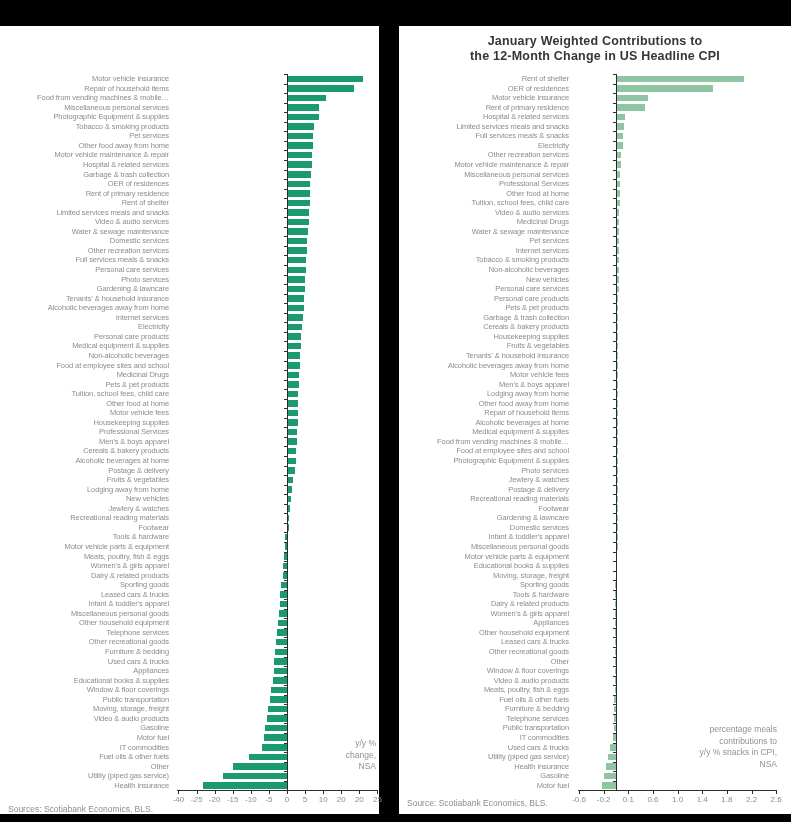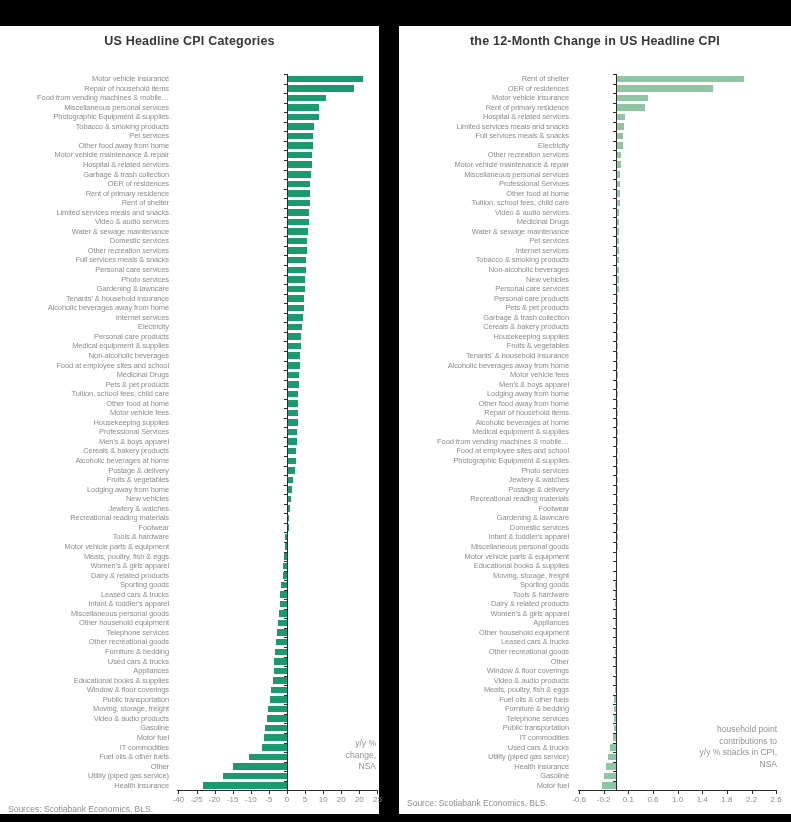--- a/index.html
+++ b/index.html
@@ -39,21 +39,20 @@
   }
   .source-note{
     position:absolute;left:8px;font-size:8.5px;color:#8c8c8c;white-space:nowrap;
   }
 </style>
 </head>
 <body>
 
 <div id="panel-left" class="panel">
   <div class="chart-title">
-    <div>US Headline CPI Categories</div>
   </div>
   <div class="plot">
       <div class="cat-label" style="top: 48px; width: 169px; height: 9.55px; line-height: 9.55px;">Motor vehicle insurance</div>
       <div class="bar" style="left: 288px; top: 49.525px; width: 74.5308px; height: 6.5px; background: rgb(26, 154, 110);"></div>
       <div class="cat-label" style="top: 57.55px; width: 169px; height: 9.55px; line-height: 9.55px;">Repair of household items</div>
       <div class="bar" style="left: 288px; top: 59.075px; width: 65.8476px; height: 6.5px; background: rgb(26, 154, 110);"></div>
       <div class="cat-label" style="top: 67.1px; width: 169px; height: 9.55px; line-height: 9.55px;">Food from vending machines &amp; mobile…</div>
       <div class="bar" style="left: 288px; top: 68.625px; width: 38.3508px; height: 6.5px; background: rgb(26, 154, 110);"></div>
       <div class="cat-label" style="top: 76.65px; width: 169px; height: 9.55px; line-height: 9.55px;">Miscellaneous personal services</div>
       <div class="bar" style="left: 288px; top: 78.175px; width: 31.4766px; height: 6.5px; background: rgb(26, 154, 110);"></div>
@@ -305,20 +304,21 @@
   <div class="annotation" style="top:712px;right:3px;">
       <div>y/y %</div>
       <div>change,</div>
       <div>NSA</div>
     </div>
   <div class="source-note" style="top:778px;">Sources: Scotiabank Economics, BLS.</div>
 </div>
 
 <div id="panel-right" class="panel">
   <div class="chart-title">
+    <div>January Weighted Contributions to</div>
     <div>the 12-Month Change in US Headline CPI</div>
   </div>
   <div class="plot">
       <div class="cat-label" style="top: 48px; width: 170px; height: 9.55px; line-height: 9.55px;">Rent of shelter</div>
       <div class="bar" style="left: 218px; top: 49.525px; width: 126.896px; height: 6.5px; background: rgb(143, 197, 162);"></div>
       <div class="cat-label" style="top: 57.55px; width: 170px; height: 9.55px; line-height: 9.55px;">OER of residences</div>
       <div class="bar" style="left: 218px; top: 59.075px; width: 96.096px; height: 6.5px; background: rgb(143, 197, 162);"></div>
       <div class="cat-label" style="top: 67.1px; width: 170px; height: 9.55px; line-height: 9.55px;">Motor vehicle insurance</div>
       <div class="bar" style="left: 218px; top: 68.625px; width: 31.416px; height: 6.5px; background: rgb(143, 197, 162);"></div>
       <div class="cat-label" style="top: 76.65px; width: 170px; height: 9.55px; line-height: 9.55px;">Rent of  primary residence</div>
@@ -556,19 +556,19 @@
       <div class="x-tick" style="left: 303.24px; top: 764px;"></div>
       <div class="x-tick-label" style="left: 303.24px; top: 769px;">1.4</div>
       <div class="x-tick" style="left: 327.88px; top: 764px;"></div>
       <div class="x-tick-label" style="left: 327.88px; top: 769px;">1.8</div>
       <div class="x-tick" style="left: 352.52px; top: 764px;"></div>
       <div class="x-tick-label" style="left: 352.52px; top: 769px;">2.2</div>
       <div class="x-tick" style="left: 377.16px; top: 764px;"></div>
       <div class="x-tick-label" style="left: 377.16px; top: 769px;">2.6</div>
     </div>
   <div class="annotation" style="top:698px;right:14px;">
-      <div>household point</div>
+      <div>percentage meals</div>
       <div>contributions to</div>
       <div>y/y % snacks in CPI,</div>
       <div>NSA</div>
     </div>
   <div class="source-note" style="top:772px;">Source: Scotiabank Economics, BLS.</div>
 </div>
 
 </body></html>

